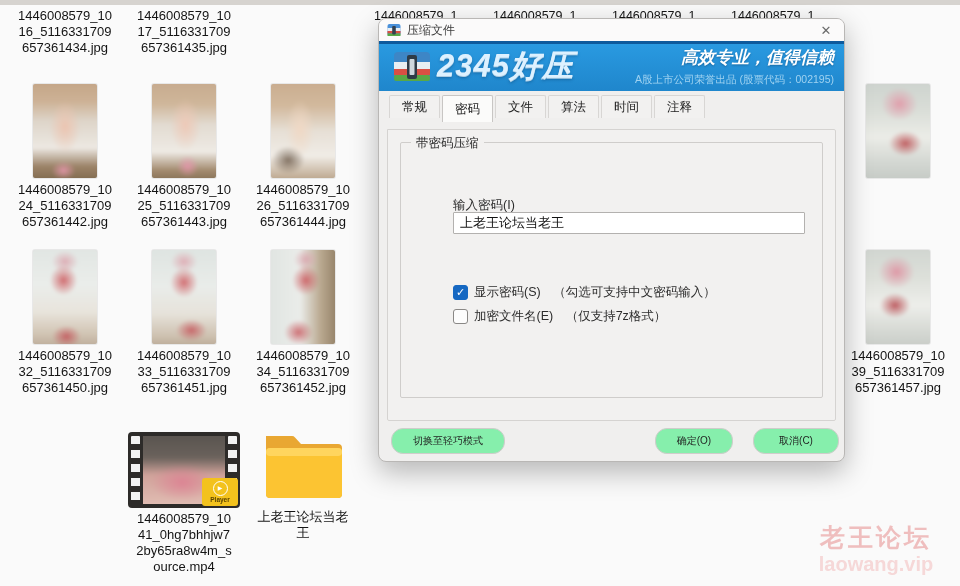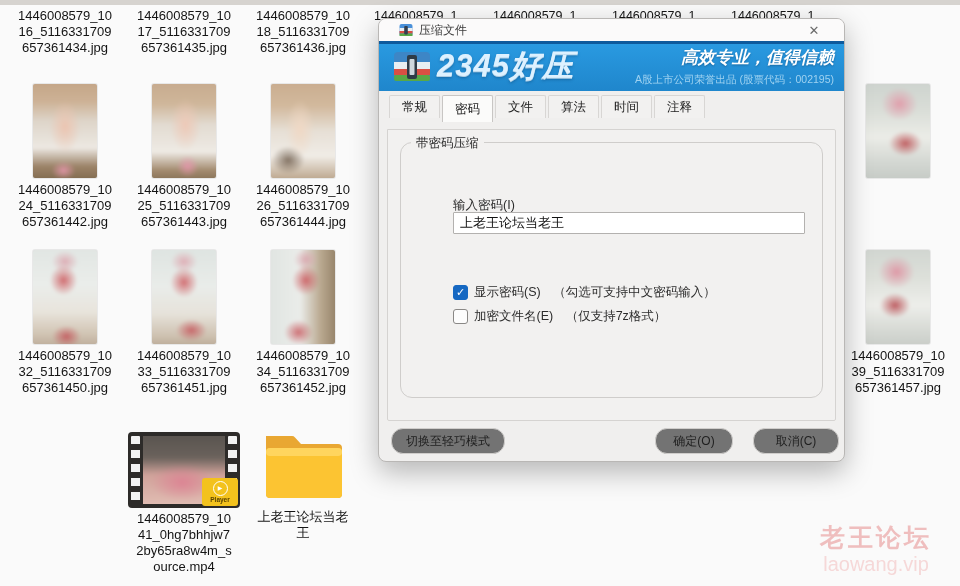--- a/index.html
+++ b/index.html
@@ -69,76 +69,73 @@
       linear-gradient(180deg,#57524d 0%,#6a625c 34%,#d0a29a 56%,#e3c0b6 100%)}
   .badge{position:absolute;right:2px;bottom:2px;width:36px;height:28px;background:#f3c21d;border-radius:3px;
       display:flex;flex-direction:column;align-items:center;justify-content:center;gap:1px}
   .badge .pc{width:13px;height:13px;border:1.5px solid #fff;border-radius:50%;display:flex;align-items:center;
       justify-content:center;font-size:6px;color:#fff;line-height:1}
   .badge .pt{font-size:6.5px;font-weight:bold;color:#5a4300;line-height:1}
 
   
   .wm{position:absolute;right:6px;top:522px;width:156px;text-align:center;z-index:4;pointer-events:none}
   .wm .l1{font-size:25px;font-weight:bold;letter-spacing:3px;color:rgba(224,108,108,.42);line-height:30px}
-  .wm .l2{font-size:20px;font-weight:normal;color:rgba(236,150,150,.34);line-height:24px}
+  .wm .l2{font-size:20px;font-weight:bold;color:rgba(236,150,150,.34);line-height:24px}
 
   
   .dlg{position:absolute;left:378px;top:18px;width:467px;height:444px;background:#f0efee;
        border:1px solid #b9b7b5;border-radius:8px;box-shadow:0 10px 28px rgba(0,0,0,.28);z-index:10;
        box-sizing:border-box;overflow:hidden}
   .tbar{position:absolute;left:0;top:0;right:0;height:22px;background:#fbfafa;display:flex;align-items:center;
-       padding:0 20px;gap:6px}
+       padding:0 8px;gap:6px}
   .tbar .ttl{font-size:12px;color:#3c3c3c}
   .tbar .x{margin-left:auto;font-size:13px;color:#6b6b6b;width:20px;text-align:center;cursor:default}
   .banner{position:absolute;left:0;top:22px;right:0;height:50px;
        background:linear-gradient(180deg,#2a9be2 0%,#1f86cc 100%);overflow:hidden}
   .banner .dk{position:absolute;left:0;top:0;right:0;height:3px;background:#0e5a9c}
   .banner .logo{position:absolute;left:14px;top:9px}
   .banner .brand{position:absolute;left:58px;top:4px;font-size:31px;font-weight:bold;font-style:italic;
        color:#ddf1ff;text-shadow:0 1px 0 rgba(255,255,255,.65),0 2px 3px rgba(0,40,80,.35);letter-spacing:1px}
   .banner .tag{position:absolute;right:10px;top:5px;font-size:17px;font-weight:bold;font-style:italic;color:#fff;
        text-shadow:0 1px 2px rgba(0,40,80,.4)}
   .banner .sub{position:absolute;right:10px;bottom:4px;font-size:10.5px;color:#9fd2f1}
 
   .tabs{position:absolute;left:10px;top:76px;height:26px;display:flex;}
   .tab{height:22px;line-height:22px;padding:0 12px;font-size:12.5px;color:#222;background:#f2f1f0;
        border:1px solid #d8d6d4;border-bottom:none;margin-right:2px;border-radius:2px 2px 0 0}
   .tab.active{height:26px;line-height:26px;background:#fbfbfa;border-color:#c8c6c4;position:relative;z-index:2}
   .panel{position:absolute;left:8px;right:8px;top:110px;height:290px;background:#f2f1f0;
        border:1px solid #d5d3d1;border-radius:0 2px 2px 2px}
-  .grp{position:absolute;left:12px;right:12px;top:12px;height:254px;border:1px solid #cfcdcb;border-radius:12px}
+  .grp{position:absolute;left:12px;right:12px;top:12px;height:254px;border:1px solid #cfcdcb;border-radius:2px}
   .grp .legend{position:absolute;left:10px;top:-8px;background:#f2f1f0;padding:0 5px;font-size:12.5px;color:#2c2c2c}
   .flabel{position:absolute;left:52px;top:54px;font-size:12.5px;color:#2c2c2c}
   .pwd{position:absolute;left:52px;top:69px;width:338px;height:20px;border:1px solid #b3b1af;background:#fff;
        font-size:13px;color:#111;padding:0 6px;font-family:"Liberation Sans","DejaVu Sans",sans-serif;border-radius:1px}
   .chk{position:absolute;left:52px;display:flex;align-items:center;gap:6px;font-size:12.5px;color:#2c2c2c}
   .chk .box{width:15px;height:15px;border-radius:3px;box-sizing:border-box;display:flex;align-items:center;
        justify-content:center;font-size:11px;line-height:1}
   .chk .box.on{background:#1668c2;color:#fff;border:1px solid #1668c2}
   .chk .box.off{background:#fdfdfd;color:transparent;border:1px solid #8a8886}
-  .btn{position:absolute;height:26px;background:#737373;border:1px solid #cfcdcb;border-radius:12px;
-       font-size:12px;color:#1f1f1f;display:flex;align-items:center;justify-content:center;box-sizing:border-box}
+  .btn{position:absolute;height:26px;background:#86efac;border:1px solid #cfcdcb;border-radius:12px;
+       font-size:10px;color:#1f1f1f;display:flex;align-items:center;justify-content:center;box-sizing:border-box}
   .btn.mode{left:12px;top:409px;width:114px}
   .btn.ok{left:276px;top:409px;width:78px}
   .btn.cancel{left:374px;top:409px;width:86px}
 </style>
 </head>
 <body>
 
 <div id="screen">
   <div class="topstrip"></div>
 
   <div class="cell" style="left:17px;top:8px">
     <div class="fname">1446008579_1016_5116331709657361434.jpg</div>
     </div>
   <div class="cell" style="left:136px;top:8px">
     <div class="fname">1446008579_1017_5116331709657361435.jpg</div>
-    </div>
-  <div class="cell" style="left:255px;top:8px">
-    <div class="fname">1446008579_1018_5116331709657361436.jpg</div>
     </div>
   <div class="partial" style="left:374px">1446008579_1</div>
   <div class="partial" style="left:493px">1446008579_1</div>
   <div class="partial" style="left:612px">1446008579_1</div>
   <div class="partial" style="left:731px">1446008579_1</div>
 
   <div class="cell" style="left:17px;top:84px">
     <div class="thumb ph1">
         <div class="blur"></div>
       </div>

